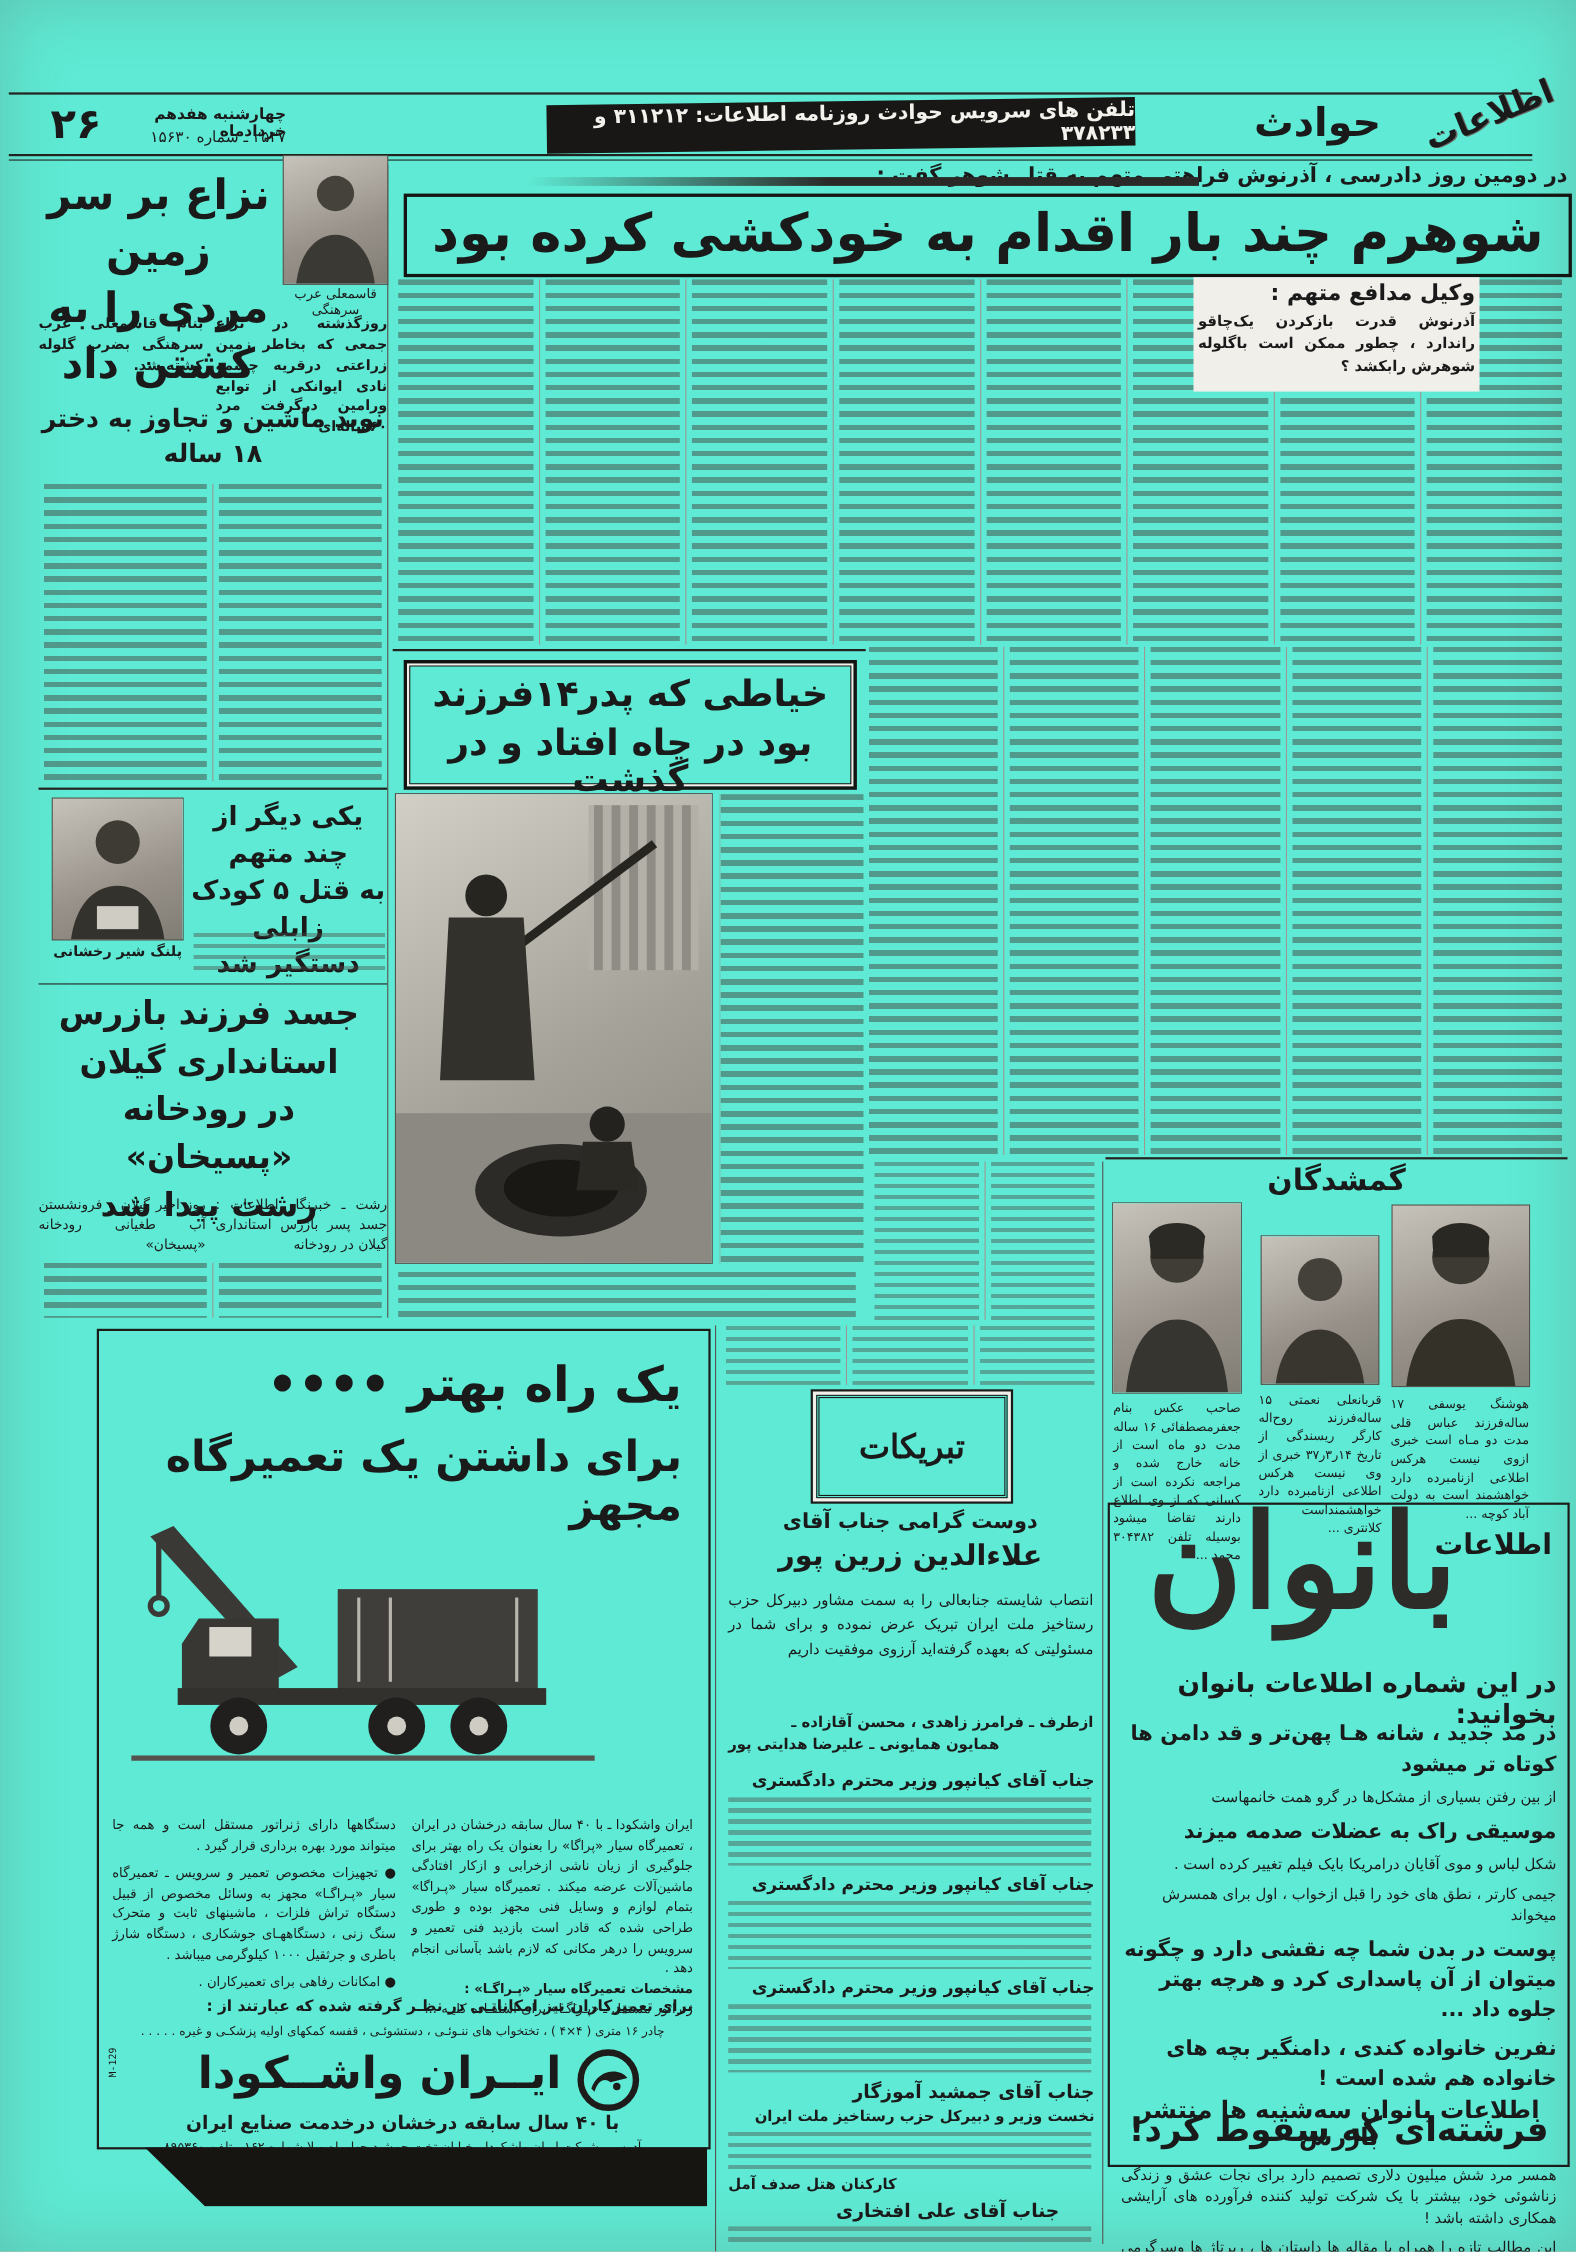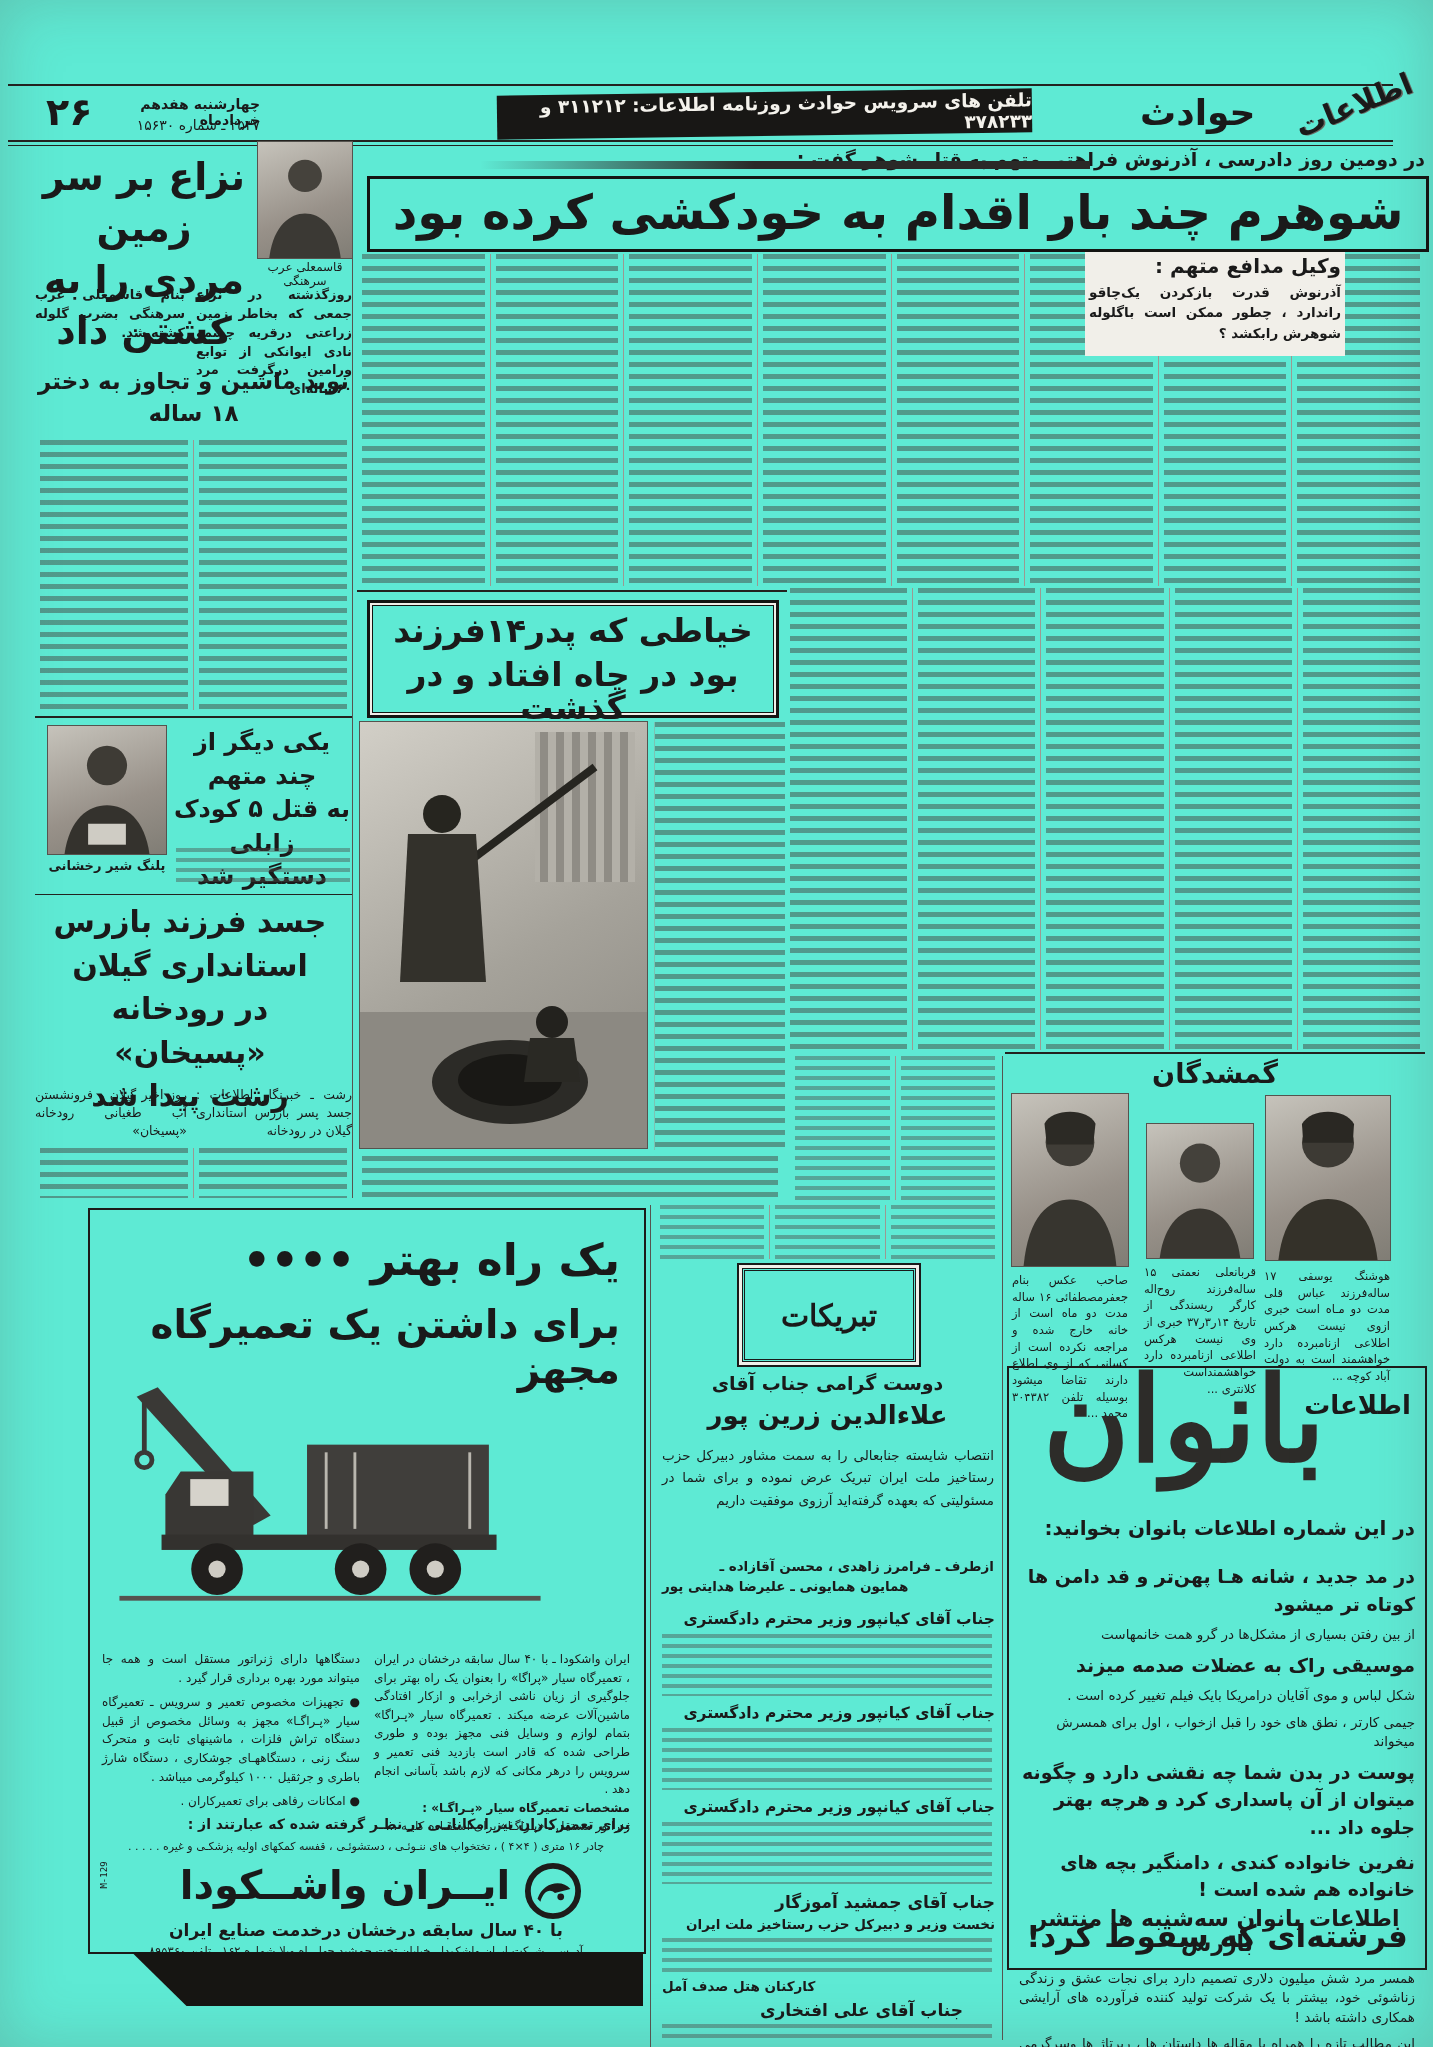--- a/index.html
+++ b/index.html
@@ -213,21 +213,21 @@
         <path d="M10 140 C14 102 32 88 50 88 C68 88 86 102 90 140 Z" fill="#343129"></path>
       </svg>
   </div>
   <div class="abs jst" style="left:1012px;top:1272px;width:116px;font-size:11.5px;line-height:1.45">صاحب عکس بنام جعفرمصطفائی ۱۶ ساله مدت دو ماه است از خانه خارج شده و مراجعه نکرده است از کسانی که از وی اطلاع دارند تقاضا میشود بوسیله تلفن ۳۰۴۳۸۲ محمد ...</div>
   <div class="abs jst" style="left:1144px;top:1264px;width:112px;font-size:11.5px;line-height:1.45">قربانعلی نعمتی ۱۵ ساله‌فرزند روح‌اله کارگر ریسندگی از تاریخ ۱۴ر۳ر۳۷ خبری از وی نیست هرکس اطلاعی ازنامبرده دارد خواهشمنداست به کلانتری ...</div>
   <div class="abs jst" style="left:1264px;top:1268px;width:126px;font-size:11.5px;line-height:1.45">هوشنگ یوسفی ۱۷ ساله‌فرزند عباس قلی مدت دو مـاه است خبری ازوی نیست هرکس اطلاعی ازنامبرده دارد خواهشمند است به دولت آباد کوچه ...</div>
 
   <div class="abs" style="left:1007px;top:1366px;width:416px;height:600px;border:2px solid #1c1b19">
     <div class="abs b" style="right:14px;top:22px;font-size:26px">اطلاعات</div>
     <div class="abs b" style="right:100px;top:-18px;font-size:118px;font-family:'DejaVu Serif',serif;color:#2d2c29;letter-spacing:2px">بانوان</div>
-    <div class="abs b rt" style="right:10px;top:148px;width:396px;font-size:20px">در این شماره اطلاعات بانوان بخوانید:</div>
+    <div class="abs b rt" style="right:10px;top:148px;width:396px;font-size:24px">در این شماره اطلاعات بانوان بخوانید:</div>
     <div class="abs rt" style="right:10px;left:10px;top:188px">
       <div class="it it-b">در مد جدید ، شانه هـا پهن‌تر و قد دامن ها کوتاه تر میشود</div>
       <div class="it it-s">از بین رفتن بسیاری از مشکل‌ها در گرو همت خانمهاست</div>
       <div class="it it-b">موسیقی راک به عضلات صدمه میزند</div>
       <div class="it it-s">شکل لباس و موی آقایان درامریکا بایک فیلم تغییر کرده است .</div>
       <div class="it it-s">جیمی کارتر ، نطق های خود را قبل ازخواب ، اول برای همسرش میخواند</div>
       <div class="it it-b">پوست در بدن شما چه نقشی دارد و چگونه میتوان از آن پاسداری کرد و هرچه بهتر جلوه داد ...</div>
       <div class="it it-b">نفرین خانواده کندی ، دامنگیر بچه های خانواده هم شده است !</div>
       <div class="it it-big">فرشته‌ای که سقوط کرد!</div>
       <div class="it it-s jst">همسر مرد شش میلیون دلاری تصمیم دارد برای نجات عشق و زندگی زناشوئی خود، بیشتر با یک شرکت تولید کننده فرآورده های آرایشی همکاری داشته باشد !</div>

